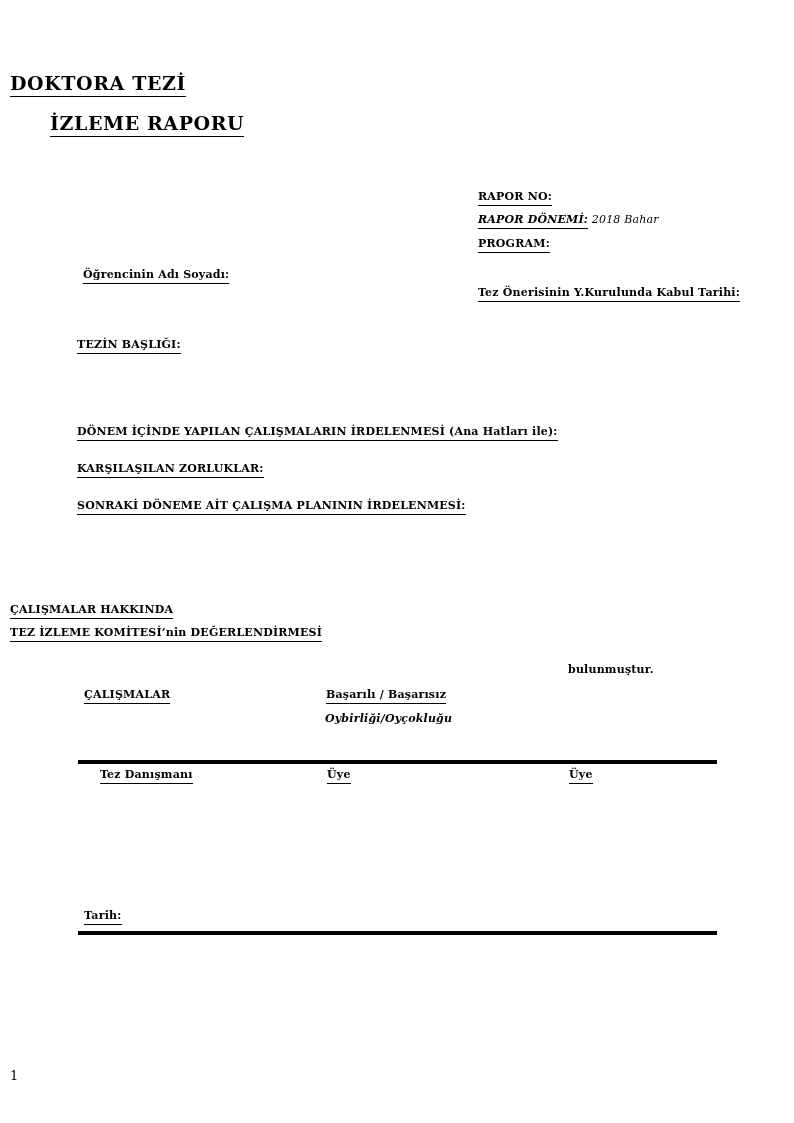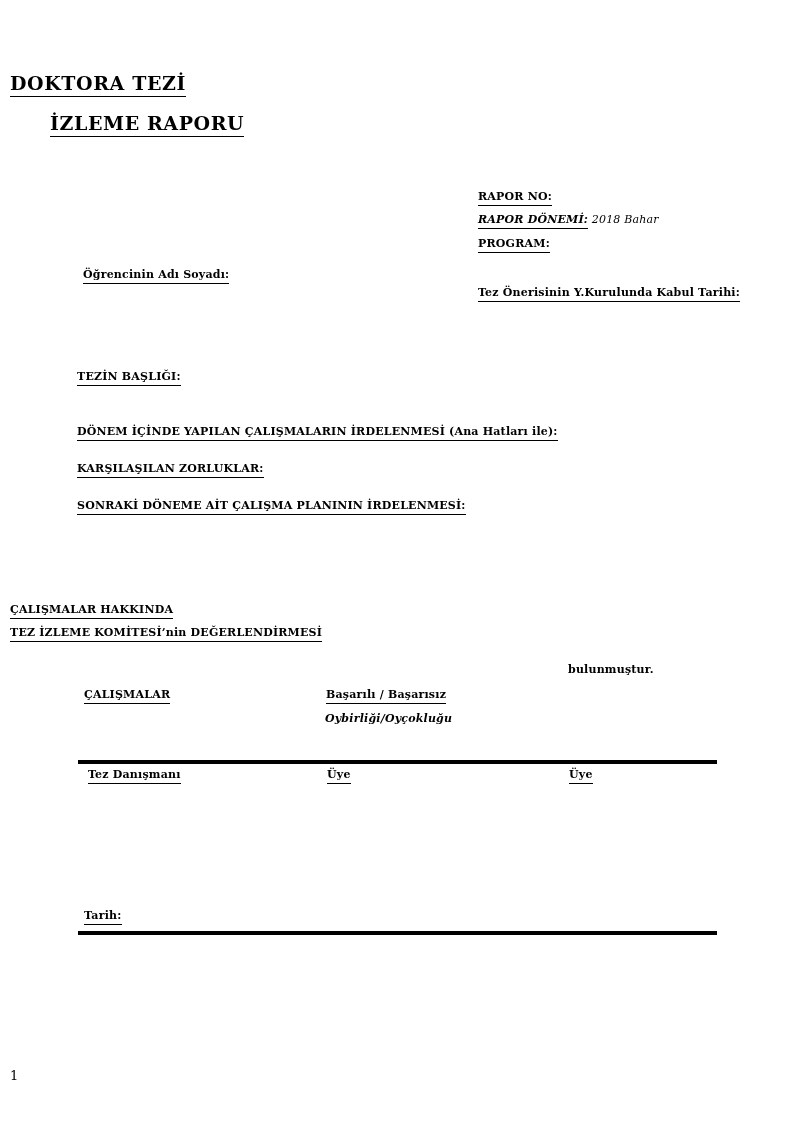--- a/index.html
+++ b/index.html
@@ -53,21 +53,21 @@
 </div>
 
 <div class="abs fs-body" style="left: 83px; top: 239px; margin-top: 29px;">
   <span class="u b">Öğrencinin Adı Soyadı:</span>
 </div>
 
 <div class="abs fs-body" style="left: 478px; top: 286px;">
   <span class="u b">Tez Önerisinin Y.Kurulunda Kabul Tarihi:</span>
 </div>
 
-<div class="abs fs-body" style="left: 77px; top: 370px; text-align: right;">
+<div class="abs fs-body" style="left: 77px; top: 338px; text-align: right;">
   <span class="u b">TEZİN BAŞLIĞI:</span>
 </div>
 <div class="abs fs-body" style="left: 77px; top: 425px;">
   <span class="u b">DÖNEM İÇİNDE YAPILAN ÇALIŞMALARIN İRDELENMESİ (Ana Hatları ile):</span>
 </div>
 <div class="abs fs-body" style="left: 77px; top: 462px;">
   <span class="u b">KARŞILAŞILAN ZORLUKLAR:</span>
 </div>
 <div class="abs fs-body" style="left: 77px; top: 499px;">
   <span class="u b">SONRAKİ DÖNEME AİT ÇALIŞMA PLANININ İRDELENMESİ:</span>
@@ -88,21 +88,21 @@
 </div>
 <div class="abs fs-body" style="left: 568px; top: 663px;">
   <span class="b">bulunmuştur.</span>
 </div>
 <div class="abs fs-body" style="left: 325px; top: 712px;">
   <span class="b i">Oybirliği/Oyçokluğu</span>
 </div>
 
 <div class="rule" style="top: 760px;"></div>
 
-<div class="abs fs-body" style="left: 88px; top: 768px;">
+<div class="abs fs-body" style="left: 100px; top: 768px;">
   <span class="u b">Tez Danışmanı</span>
 </div>
 <div class="abs fs-body" style="left: 327px; top: 768px;">
   <span class="u b">Üye</span>
 </div>
 <div class="abs fs-body" style="left: 569px; top: 768px;">
   <span class="u b">Üye</span>
 </div>
 
 <div class="abs fs-body" style="left: 84px; top: 909px;">

